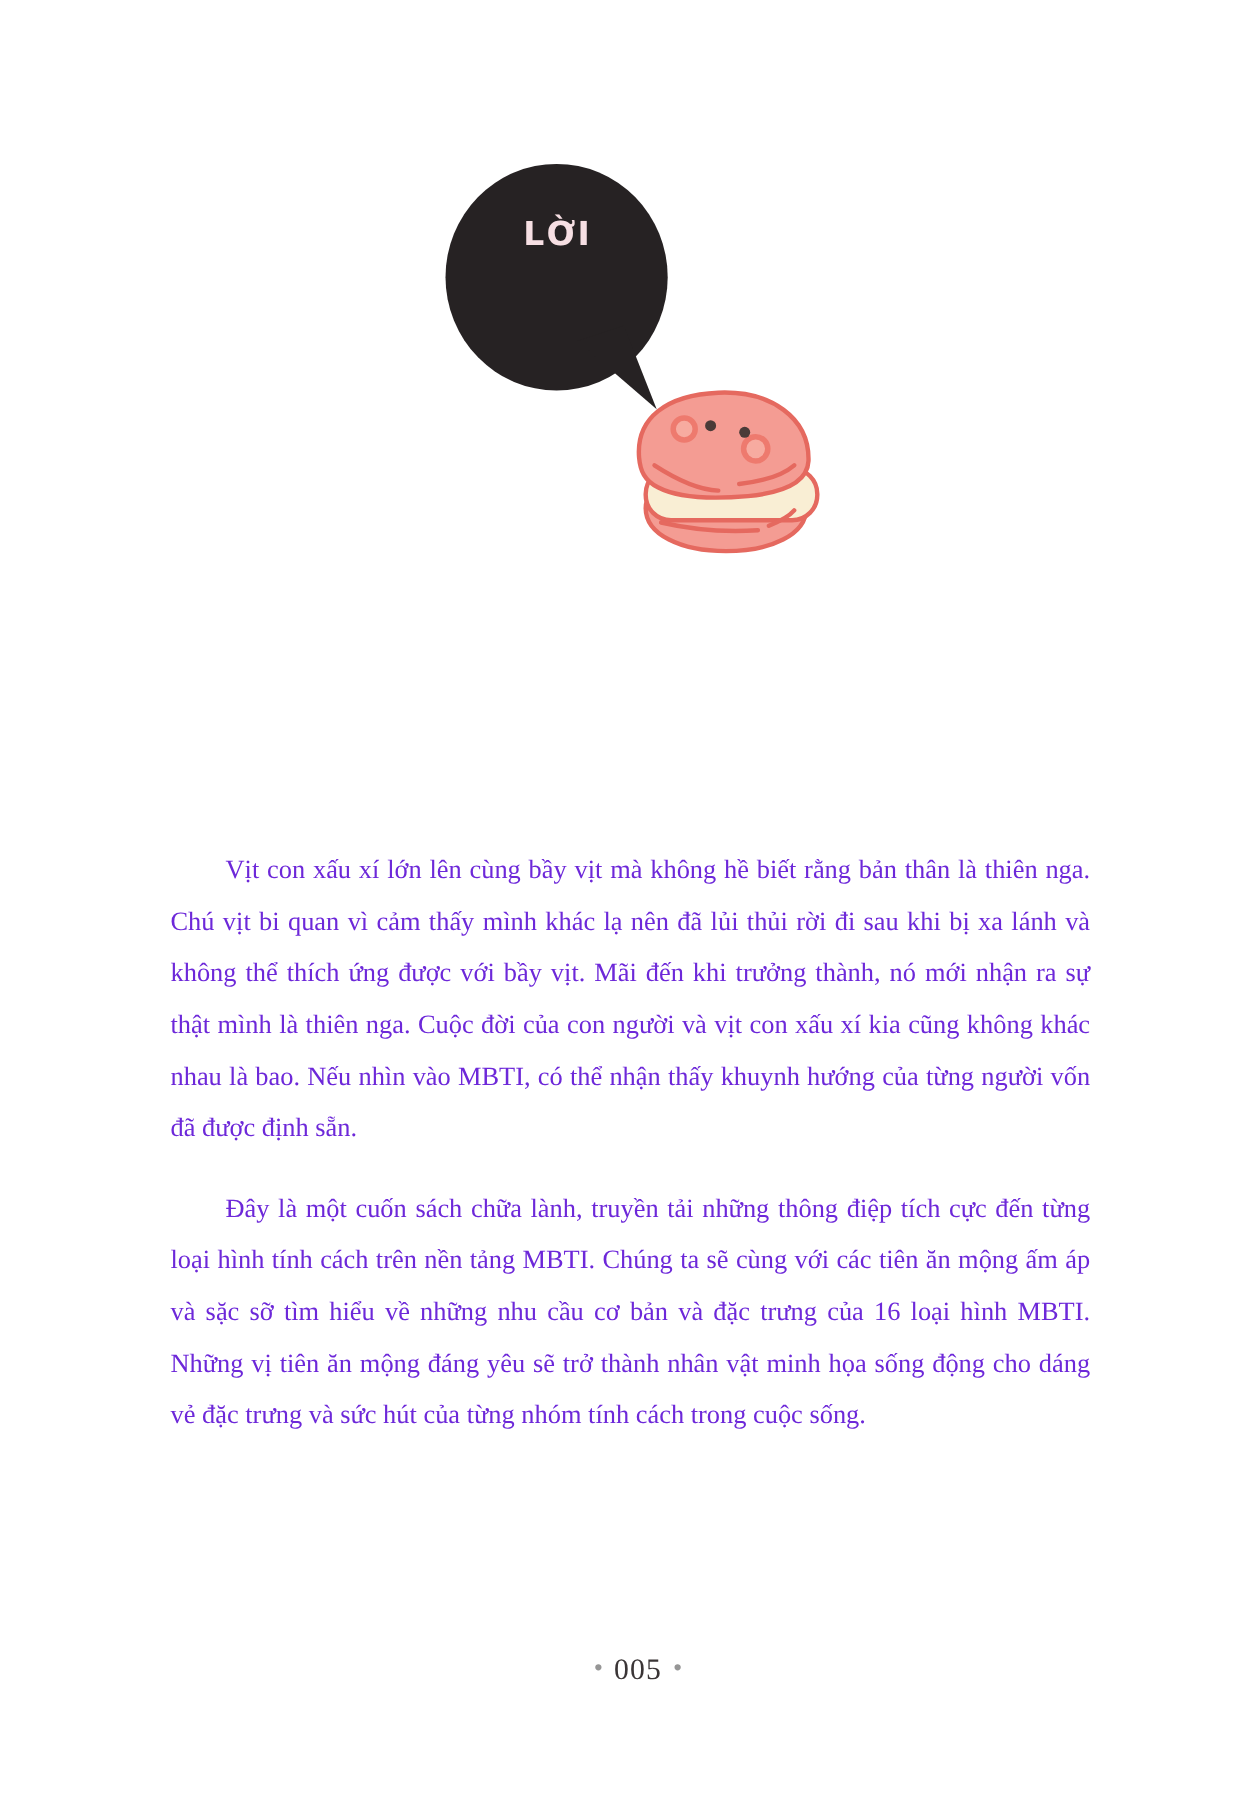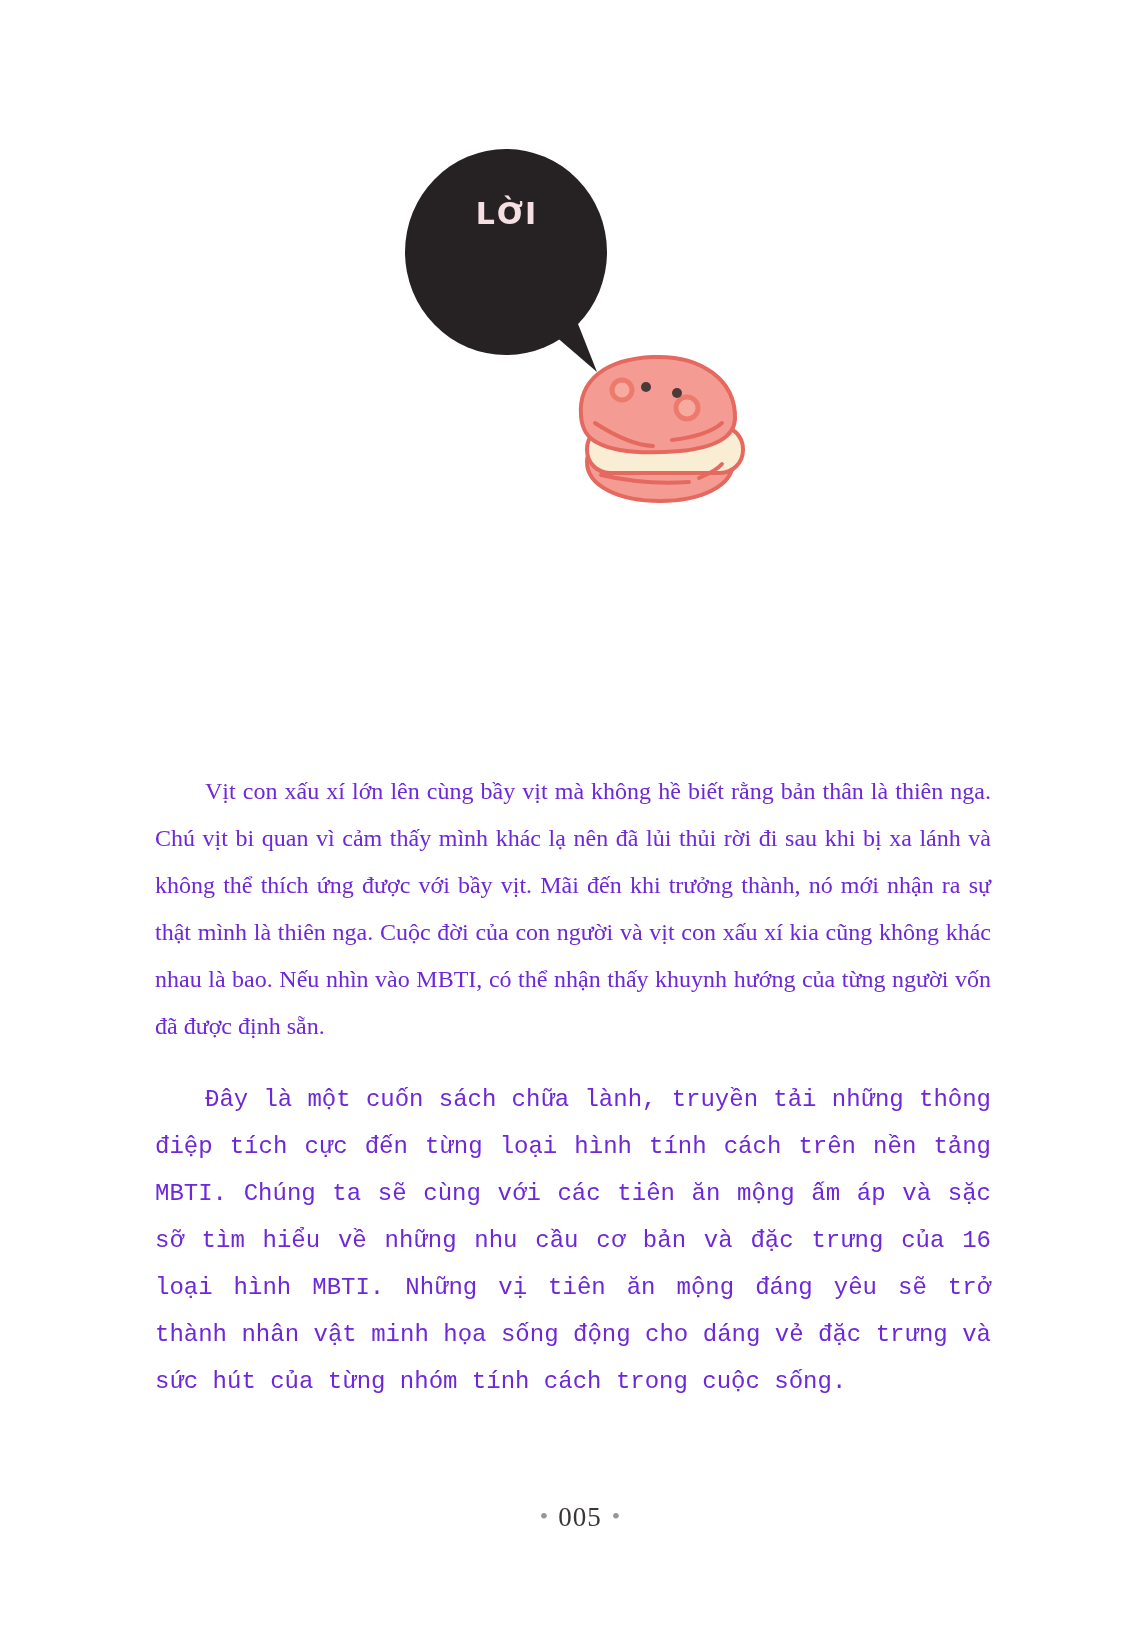--- a/index.html
+++ b/index.html
@@ -54,21 +54,21 @@
     top: 768px;
     color: #6d28d9;
     font-size: 24px;
     line-height: 47px;
     text-align: justify;
   }
   .body-text p {
     text-indent: 50px;
     margin-bottom: 26px;
   }
-  .body-text p:last-child { margin-bottom: 0; font-family: Liberation Mono, monospace; }
+  .body-text p:last-child { margin-bottom: 0; }
   
   .page-footer {
     position: absolute;
     left: 0;
     right: 0;
     top: 1502px;
     text-align: center;
     font-size: 27px;
     color: #3a3536;
     padding-left: 34px;

